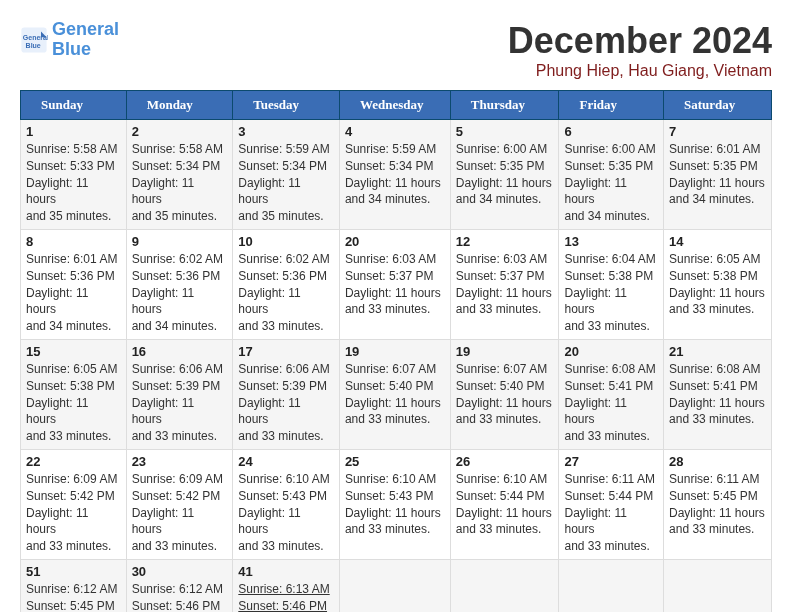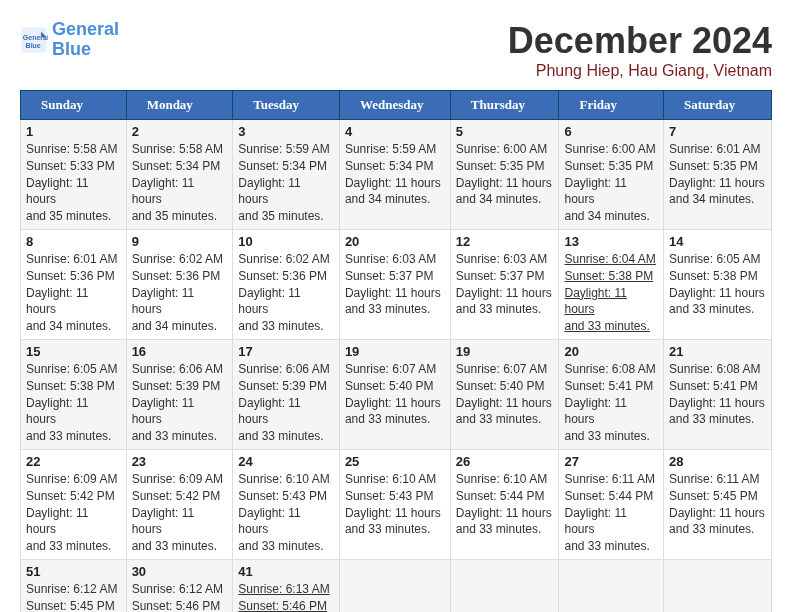--- a/index.html
+++ b/index.html
@@ -207,21 +207,21 @@
         </td>
         <td>
           <span class="day-num">12</span>
           <div class="day-detail" style="white-space: pre-line;">Sunrise: 6:03 AM
 Sunset: 5:37 PM
 Daylight: 11 hours
 and 33 minutes.</div>
         </td>
         <td>
           <span class="day-num">13</span>
-          <div class="day-detail" style="white-space: pre-line; text-decoration: underline;">Sunrise: 6:04 AM
+          <div class="day-detail" style="white-space: pre-line;">Sunrise: 6:04 AM
 Sunset: 5:38 PM
 Daylight: 11 hours
 and 33 minutes.</div>
         </td>
         <td>
           <span class="day-num">14</span>
           <div class="day-detail" style="white-space: pre-line;">Sunrise: 6:05 AM
 Sunset: 5:38 PM
 Daylight: 11 hours
 and 33 minutes.</div>

